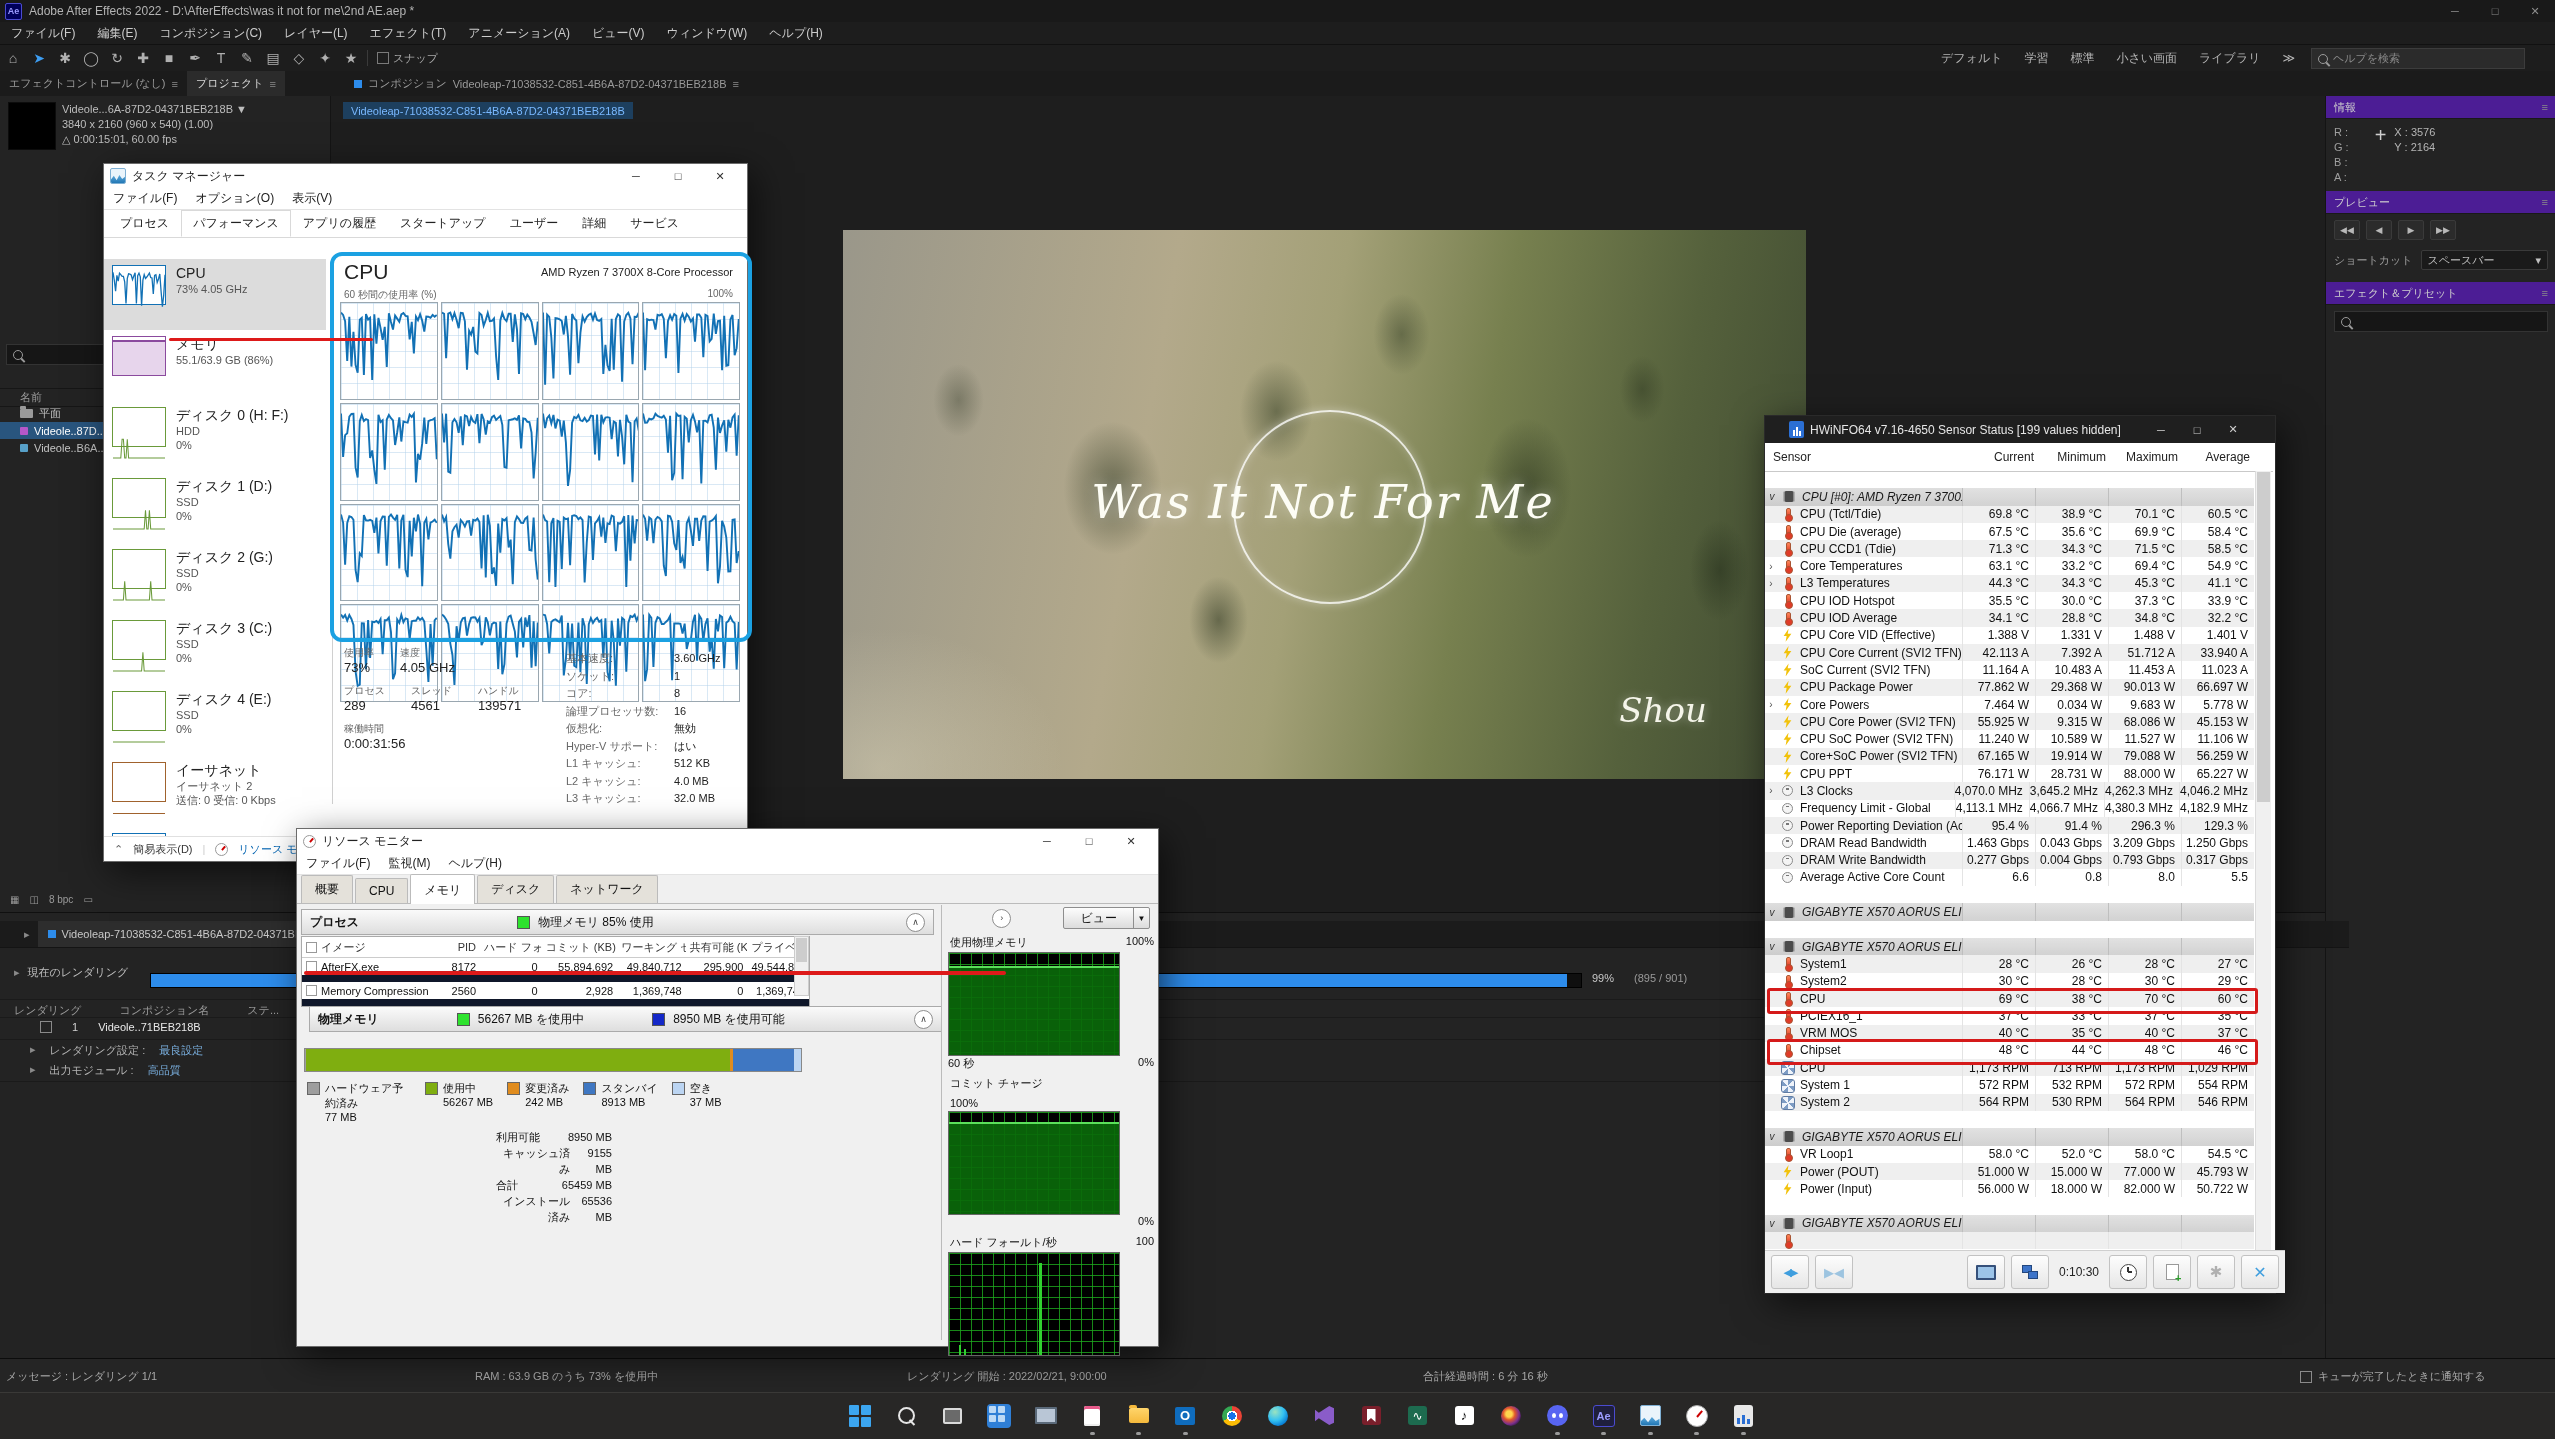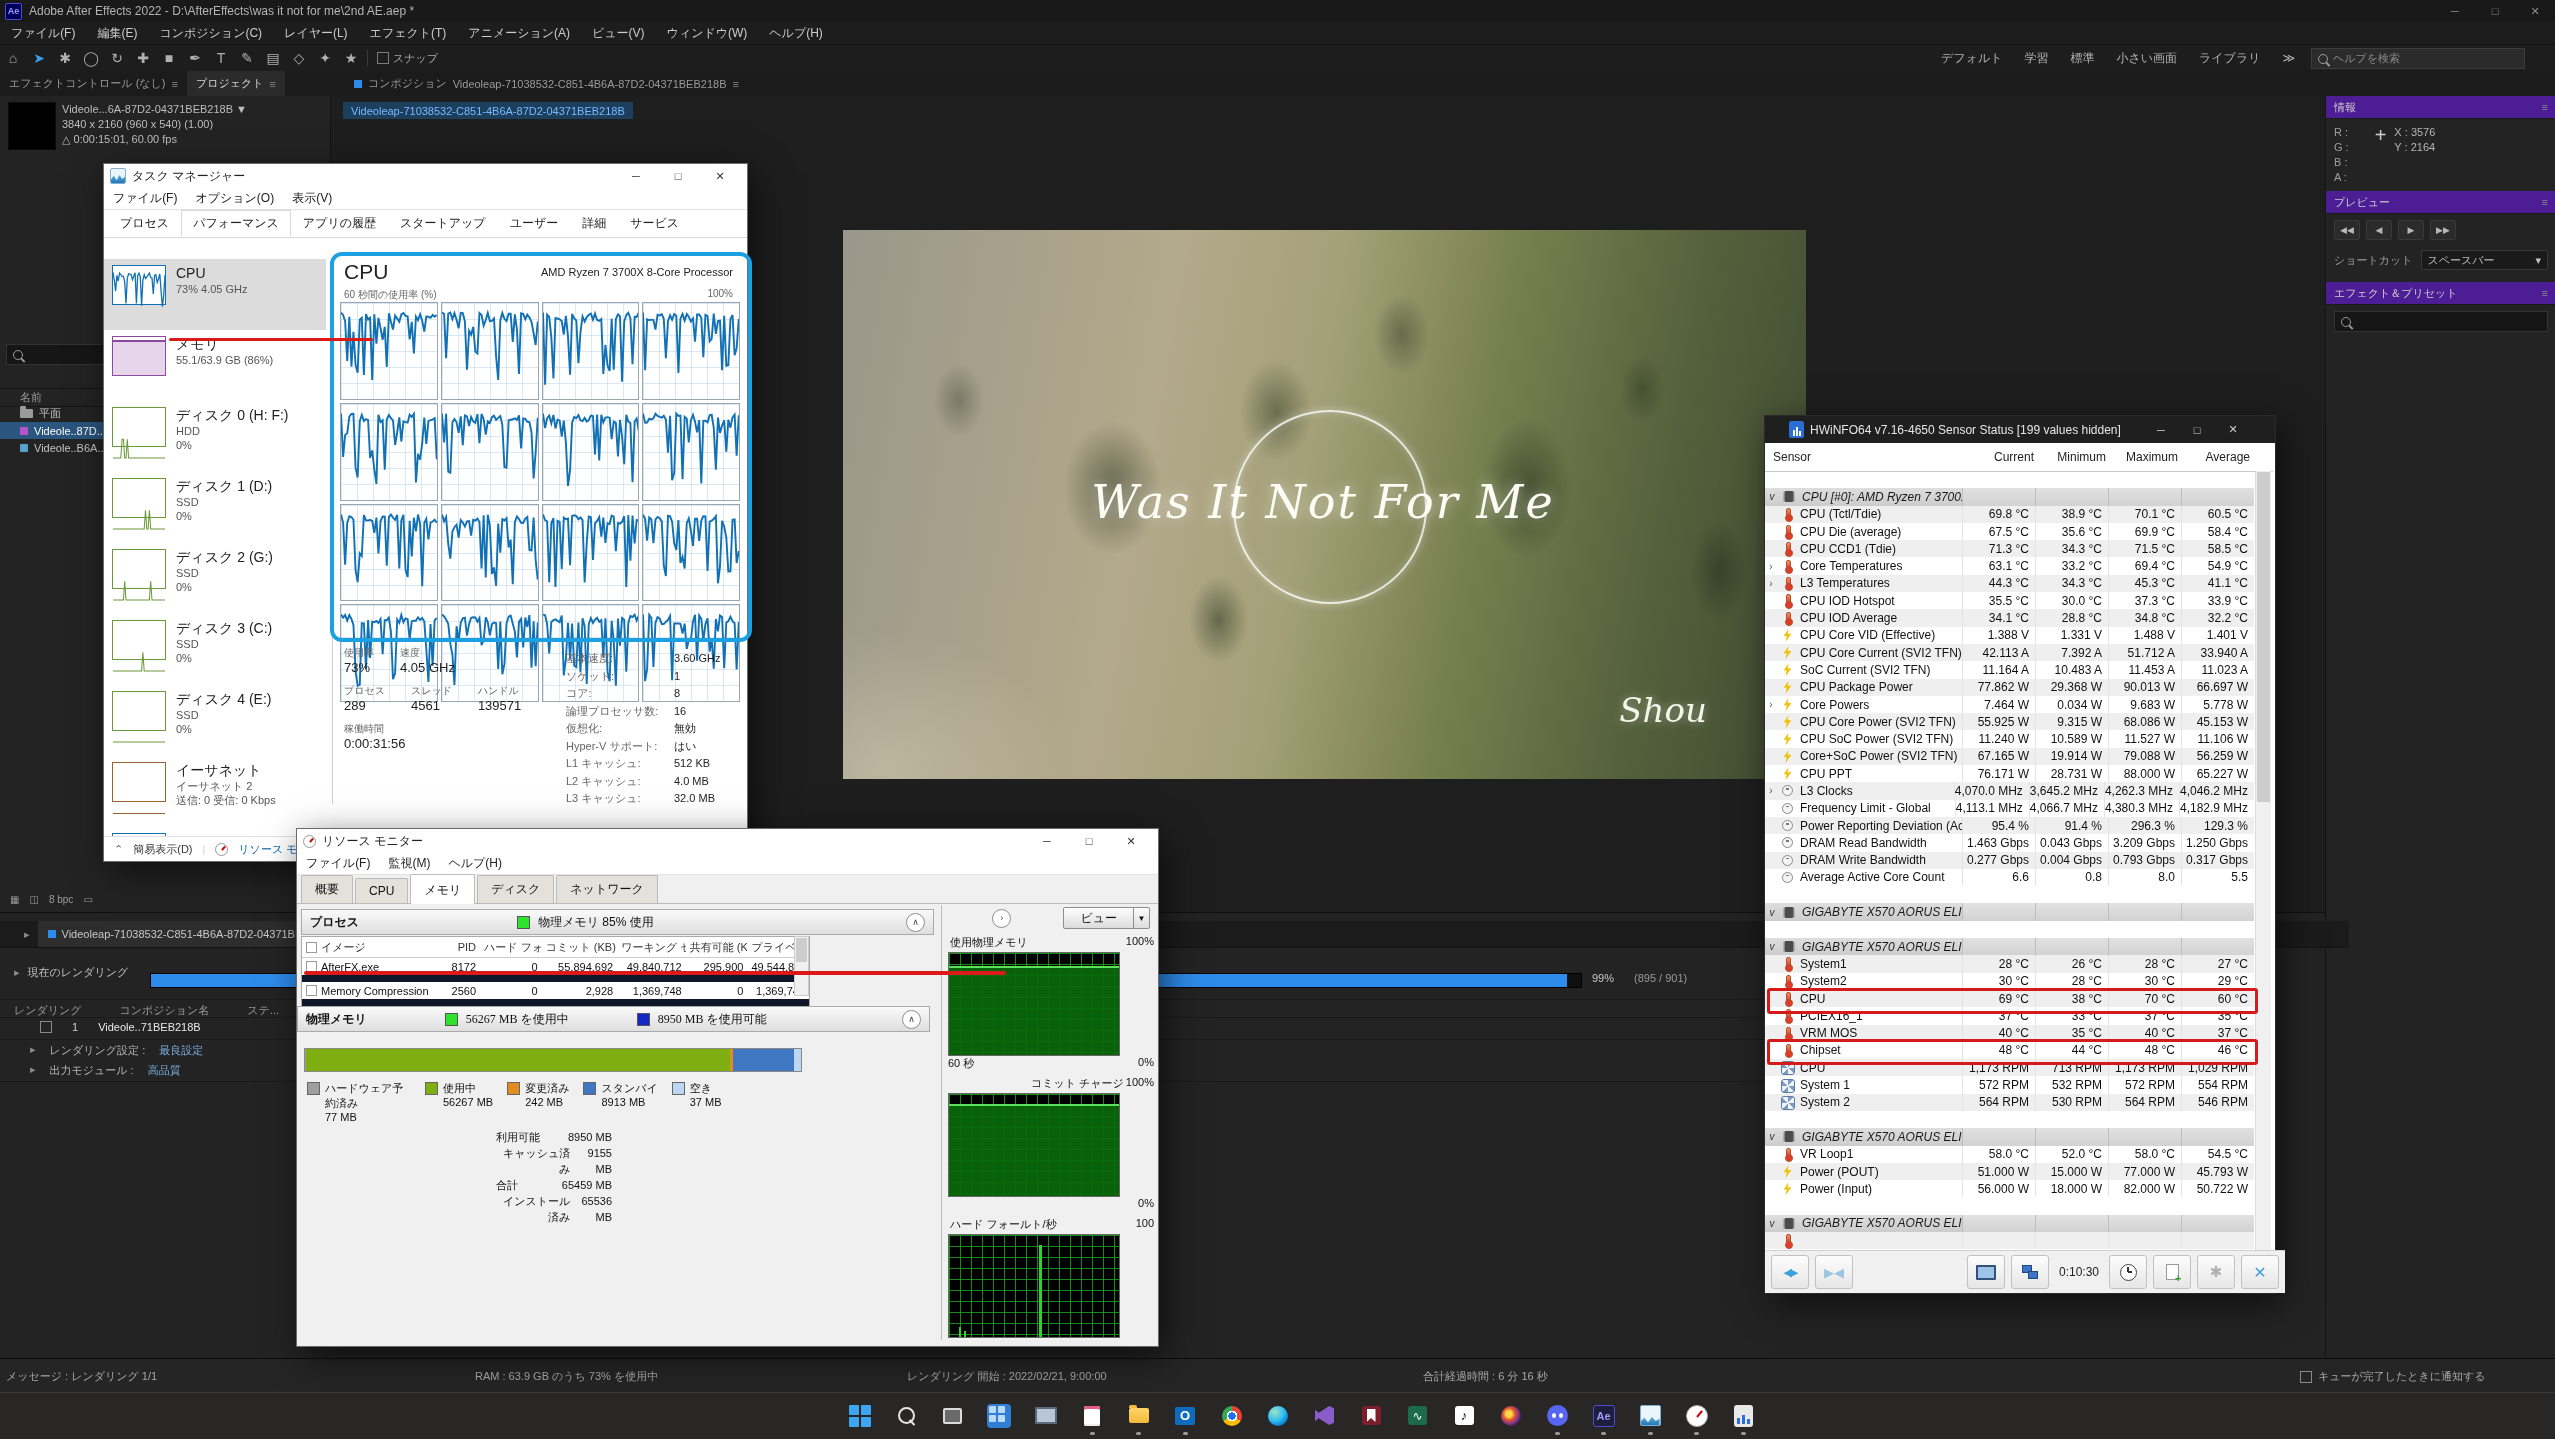--- a/index.html
+++ b/index.html
@@ -843,21 +843,21 @@
           <span class="pc num" style="width: 70px;">1,369,748</span>
           <span class="pc num" style="width: 62px;">0</span>
           <span class="pc num" style="width: 62px;">1,369,748</span>
         </div>
       </div>
     <div id="rm-scroll">
         <div></div>
       </div>
     <div id="rm-redline"></div>
 
-    <div class="sect-head" style="left:0;top:177px;width:615px;font-family:Liberation Serif, serif;">
+    <div class="sect-head" style="left:12px;top:177px;width:615px;">
       <span class="sect-title">物理メモリ</span>
       <span class="legend-sq" style="background:#2ee22e;margin-left:70px;"></span>
       <span>56267 MB を使用中</span>
       <span class="legend-sq" style="background:#1428c8;margin-left:60px;"></span>
       <span>8950 MB を使用可能</span>
       <span class="chev-circle">∧</span>
     </div>
     <div id="rm-membar">
         <div style="height: 100%; width: 0.2%; background: rgb(158, 158, 158);"></div>
         <div style="height: 100%; width: 85.5%; background: rgb(127, 174, 16);"></div>
@@ -937,21 +937,21 @@
             </div>
             <div class="rm-plot">
               <div class="rm-fill" style="height: 85%;"></div>
             </div>
             <div style="display: flex; justify-content: space-between; width: 206px; height: 16px; font-size: 11px;">
               <div>60 秒</div>
               <div>0%</div>
             </div>
           </div>
           <div>
-            <div style="display: flex; justify-content: flex-end; width: 206px;">
+            <div style="display: flex; justify-content: flex-start; width: 206px; flex-direction: column;">
               <div class="rm-graph-title">コミット チャージ</div>
               <div class="rm-graph-title">100%</div>
             </div>
             <div class="rm-plot">
               <div class="rm-fill" style="height: 88%;"></div>
             </div>
             <div style="display: flex; justify-content: space-between; width: 206px; height: 16px; font-size: 11px;">
               <div></div>
               <div>0%</div>
             </div>

